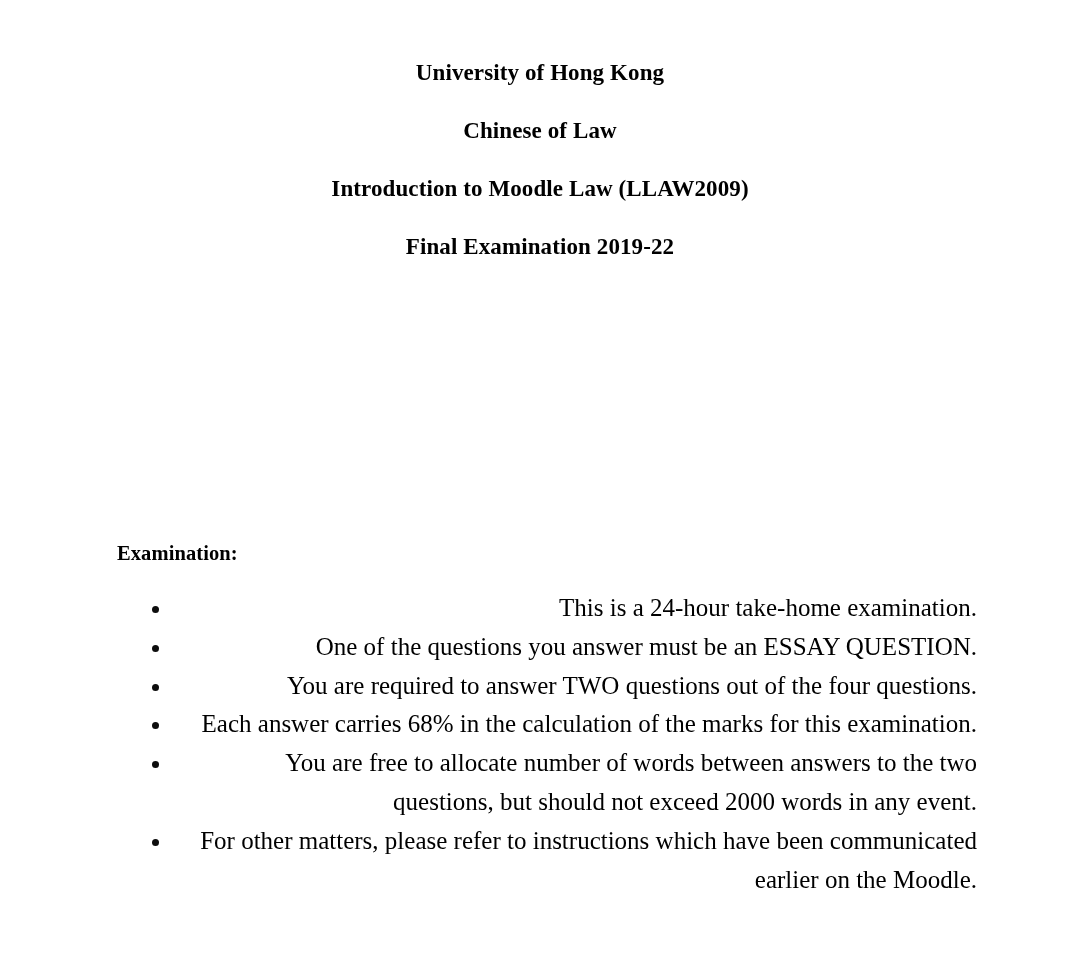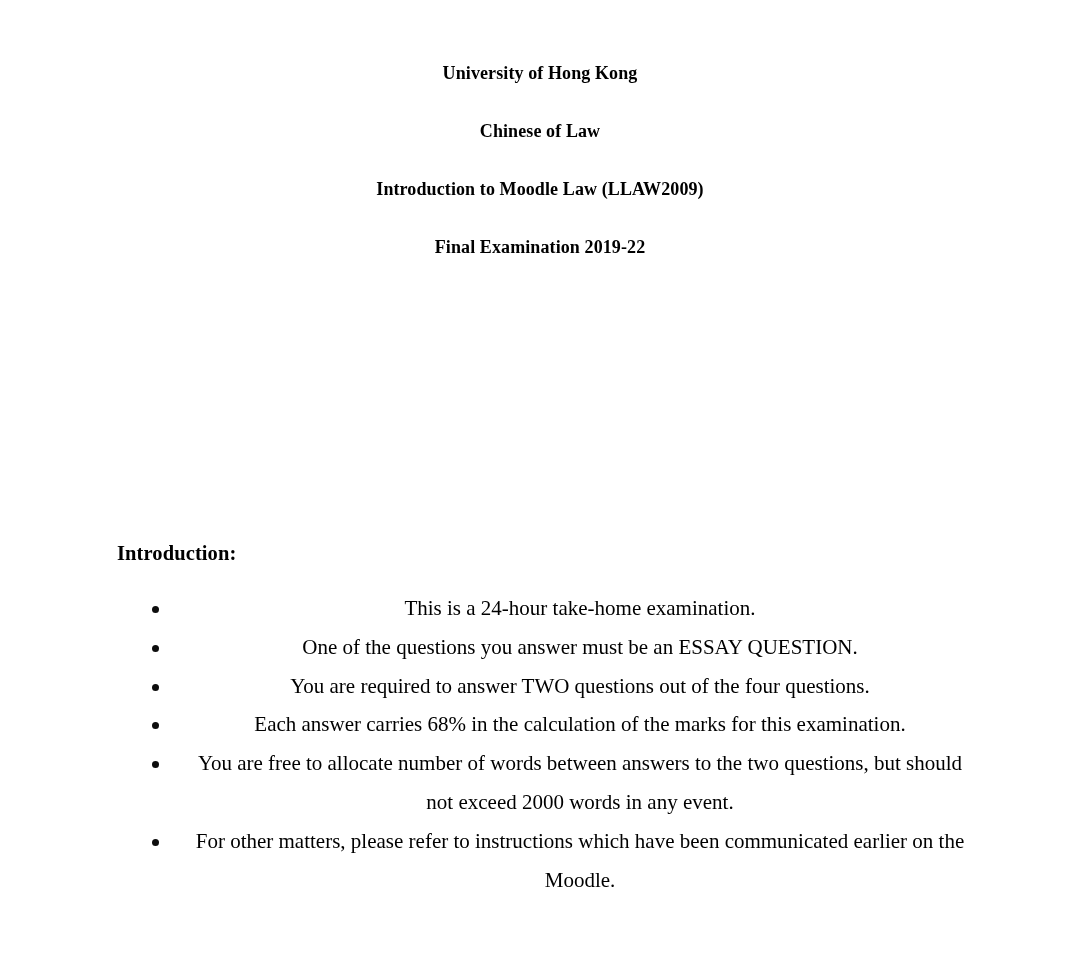--- a/index.html
+++ b/index.html
@@ -26,21 +26,21 @@
 
   
   .title-block {
     position: absolute;
     left: 0;
     top: 44px;
     width: 1080px;
     text-align: center;
   }
   .title-line {
-    font-size: 18px;
+    font-size: 23px;
     font-weight: bold;
     line-height: 58px;
     letter-spacing: 0.1px;
     white-space: nowrap;
     text-align: center;
   }
 
   
   .instructions-heading {
     position: absolute;
@@ -59,23 +59,23 @@
     top: 589px;
     width: 860px;
     margin: 0;
     padding: 0;
     list-style: none;
   }
   .instruction-item {
     position: relative;
     padding-left: 66px;
     margin: 0 0 0 0;
-    font-size: 21px;
+    font-size: 25px;
     line-height: 38.8px;
-    text-align: center;
+    text-align: right;
     max-width: 851px;
   }
   .bullet-marker {
     position: absolute;
     left: 35px;
     top: 0;
     width: 8px;
     line-height: 38.8px;
     font-size: 20.3px;
   }
@@ -99,21 +99,21 @@
 
 <div class="page">
 
   <div class="title-block">
     <div class="title-line">University of Hong Kong</div>
     <div class="title-line">Chinese of Law</div>
     <div class="title-line">Introduction to Moodle Law (LLAW2009)</div>
     <div class="title-line">Final Examination 2019-22</div>
   </div>
 
-  <div class="instructions-heading">Introduction:</div>
+  <div class="instructions-heading">Examination:</div>
 
   <ul class="instructions-list">
     <li class="instruction-item">
       <span class="bullet-marker"></span>
       <span class="instruction-text">This is a 24-hour take-home examination.</span>
     </li>
     <li class="instruction-item">
       <span class="bullet-marker"></span>
       <span class="instruction-text">One of the questions you answer must be an ESSAY QUESTION.</span>
     </li>

